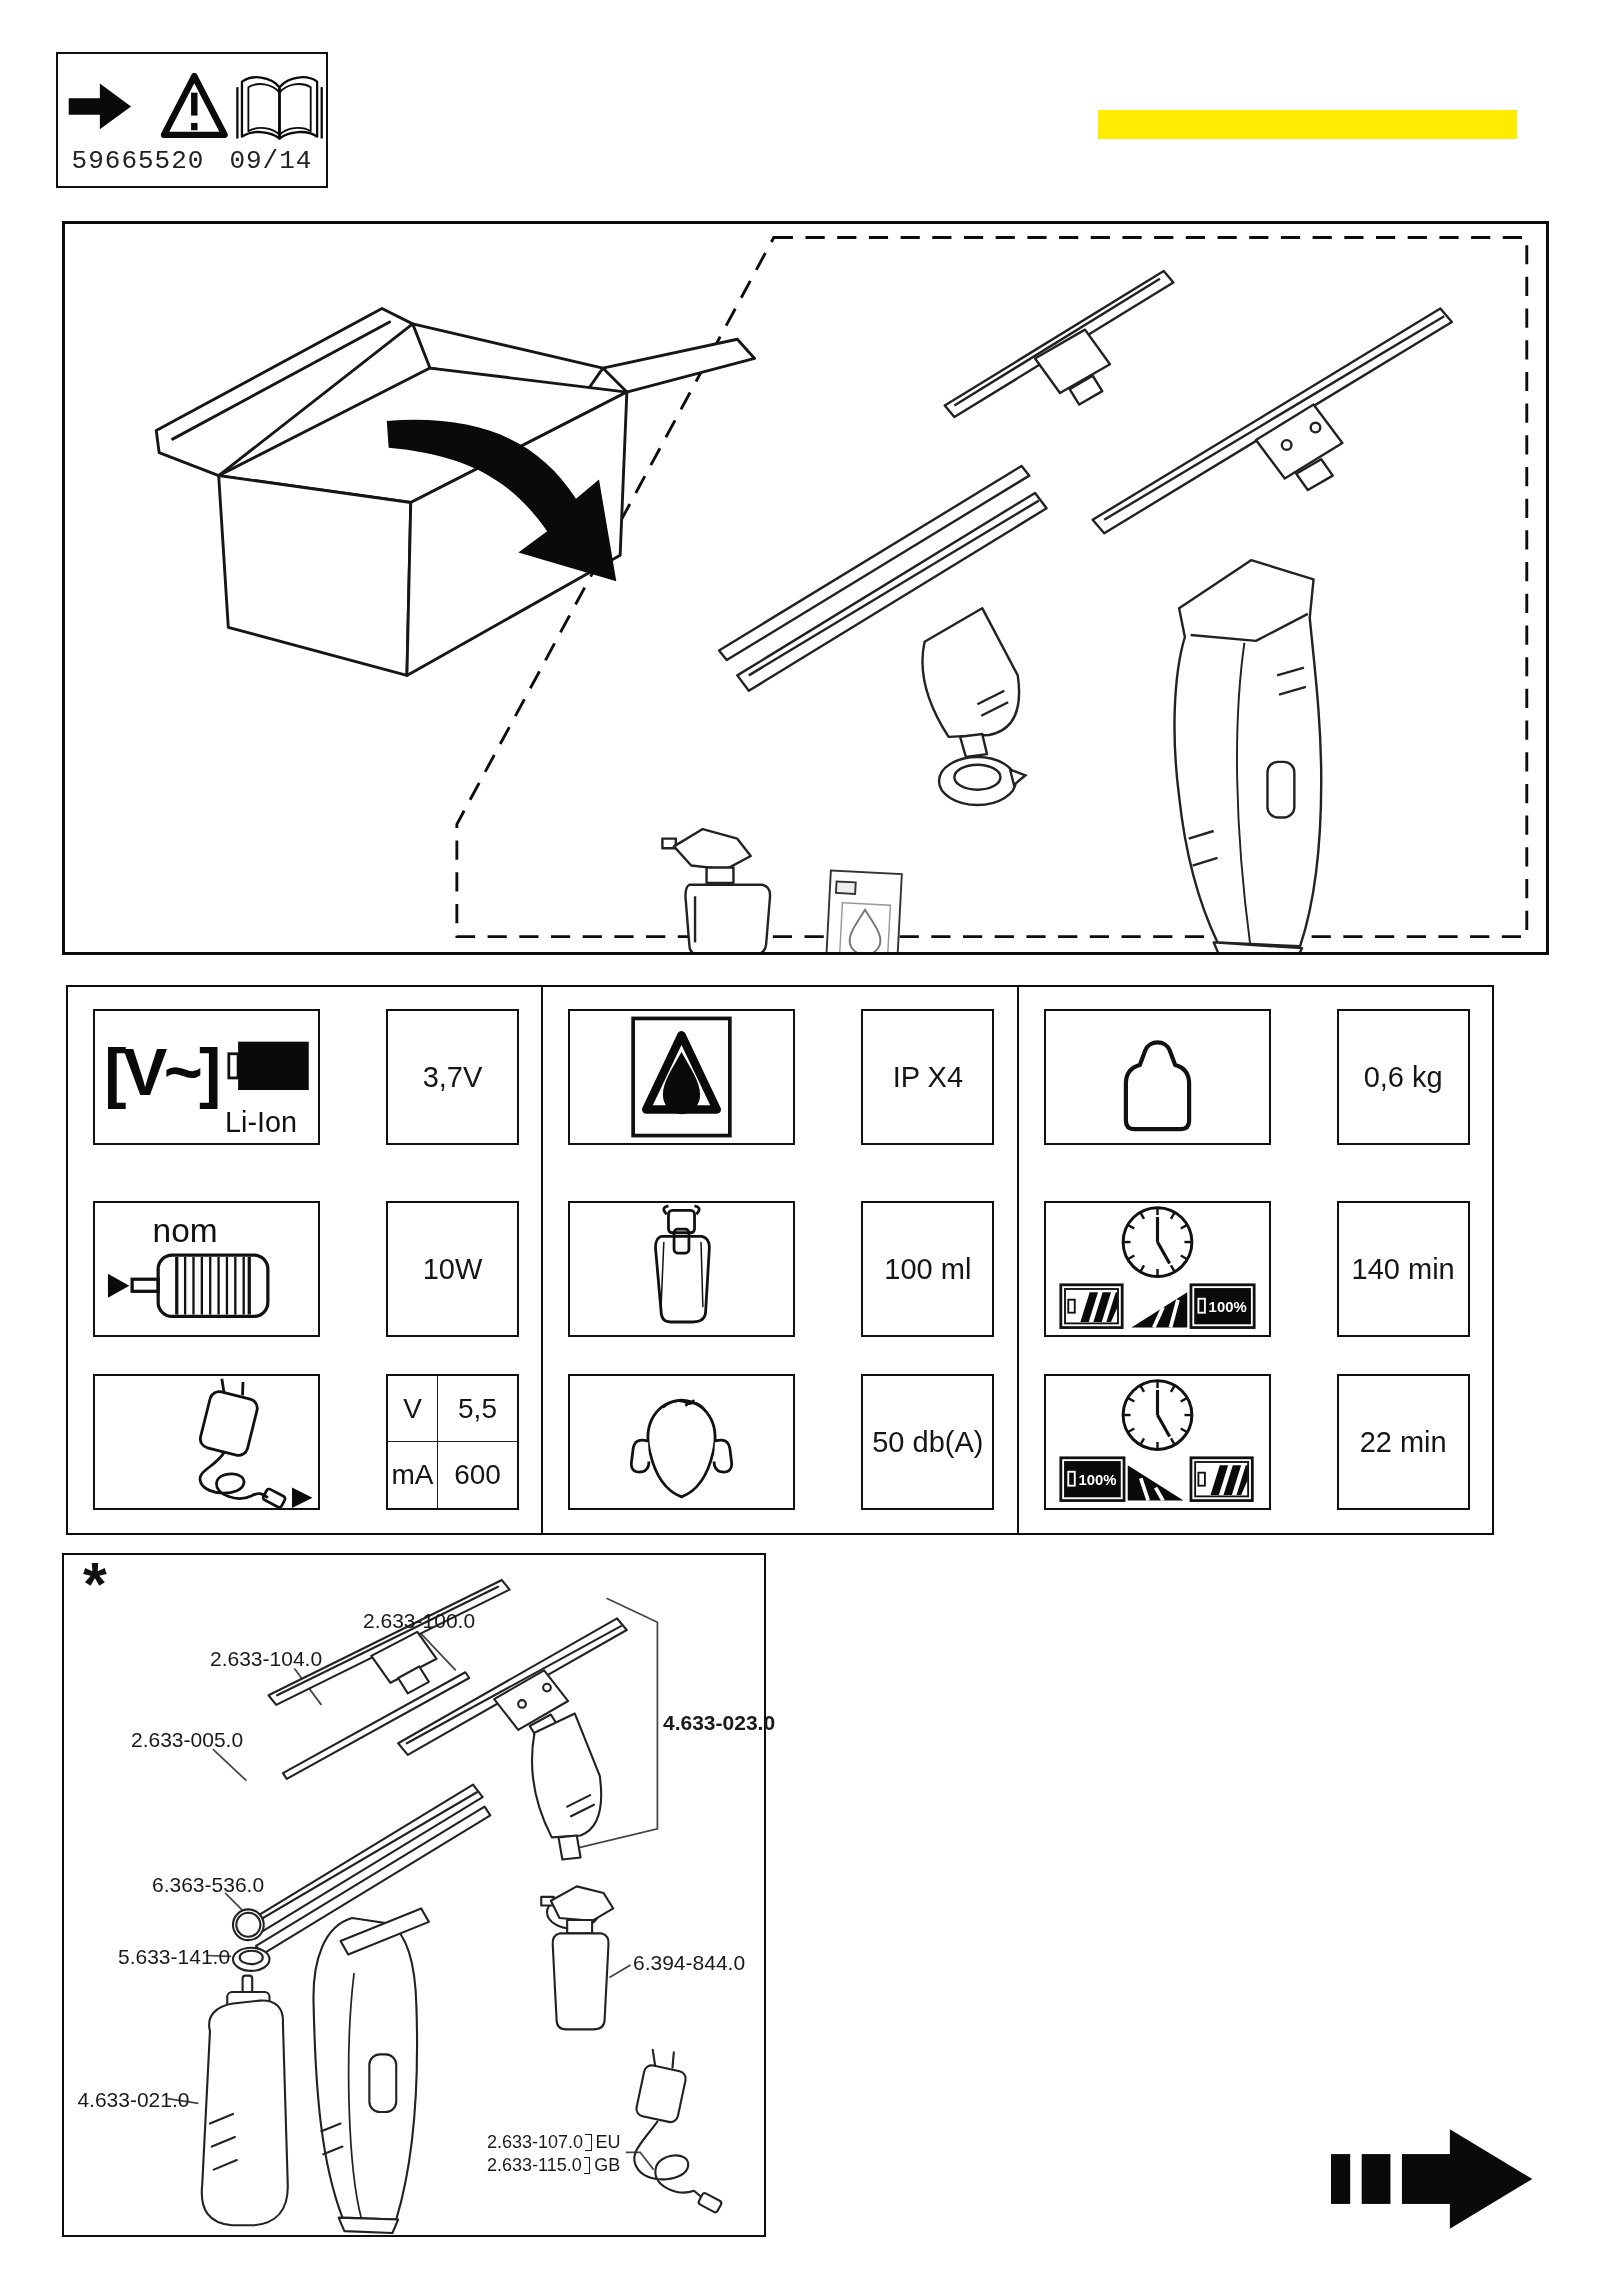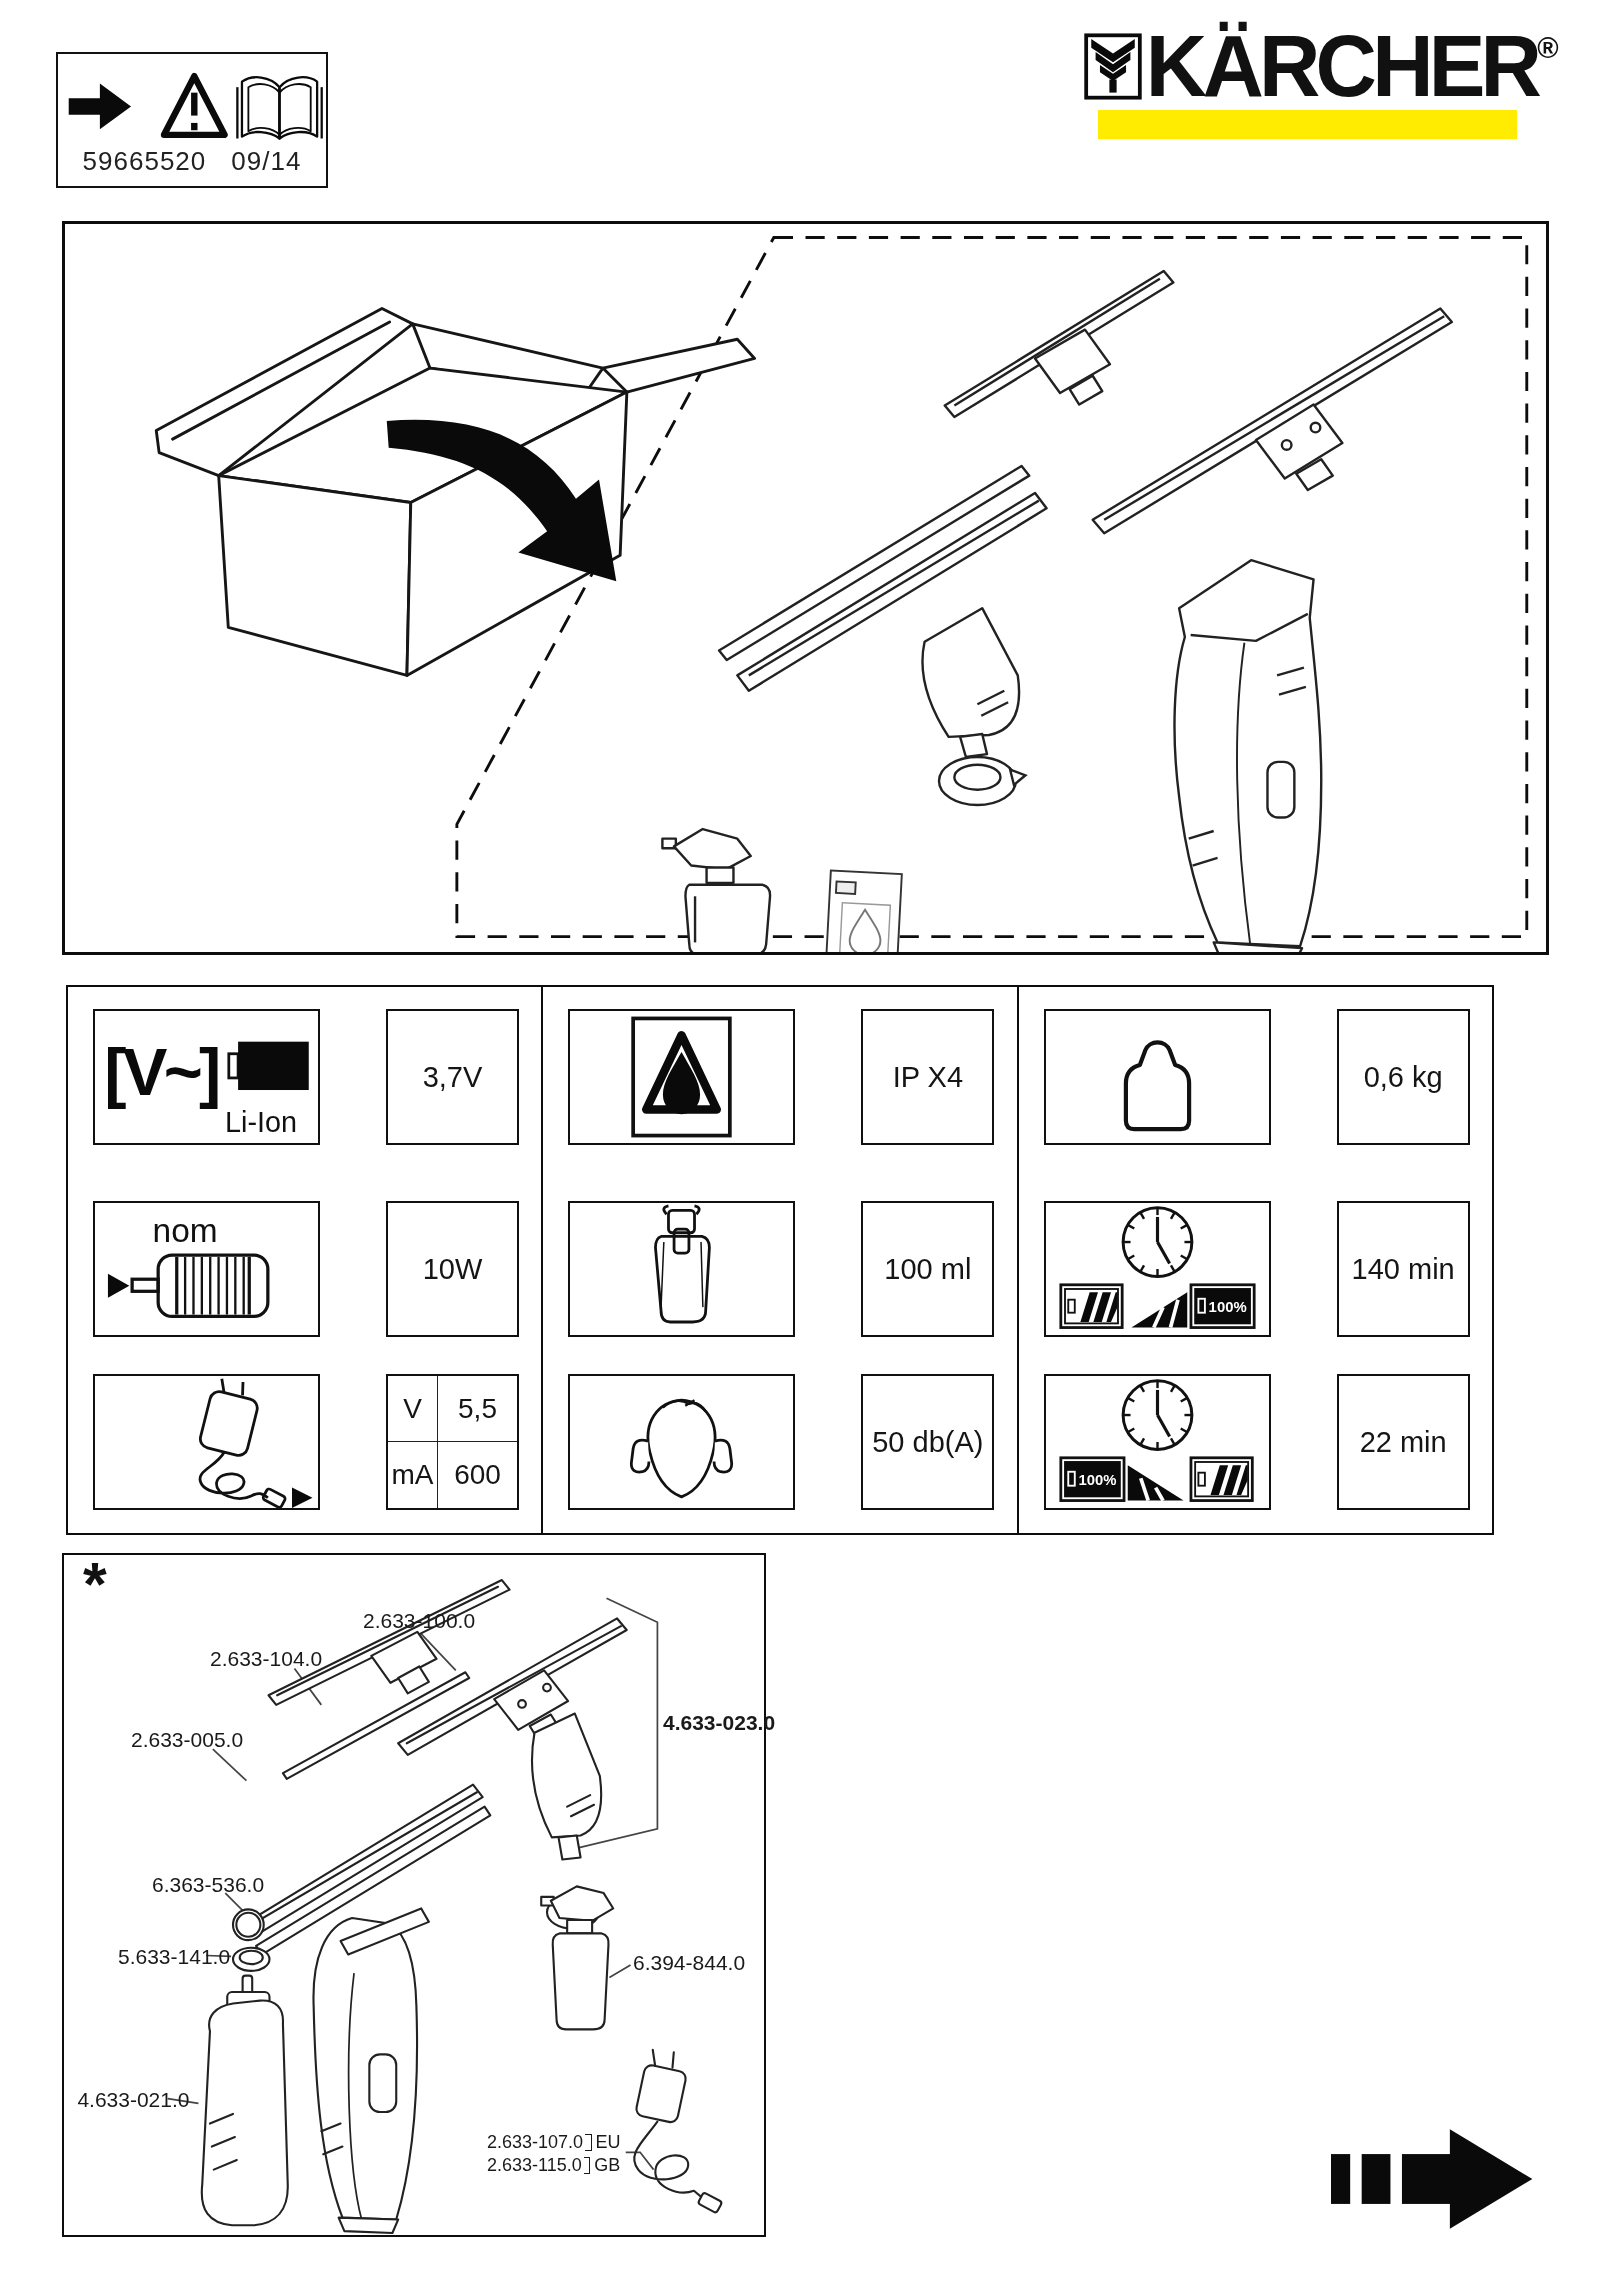--- a/index.html
+++ b/index.html
@@ -3,21 +3,21 @@
 <meta charset="utf-8">
 <style>
   html,body{margin:0;padding:0;background:#9a9a9a;}
   .page{position:relative;width:1618px;height:2287px;background:#ffffff;
         font-family:"Liberation Sans",sans-serif;color:#111;overflow:hidden;}
   svg{display:block;}
   svg text{font-family:"Liberation Sans",sans-serif;}
 
   
   .docbox{position:absolute;left:56px;top:52px;width:272px;height:136px;
-          border:2.9px solid #111;background:#fff;box-sizing:border-box;}
+          border:2.9px solid #111;background:#fff;box-sizing:border-box;font-family:Liberation Mono, monospace;}
   .docicons{width:100%;height:88px;margin-top:1.9px;}
   .docnum{display:flex;justify-content:center;gap:25px;font-size:26px;
           letter-spacing:1px;color:#222;margin-top:1.9px;}
 
   
   .logo{position:absolute;left:1084px;top:27px;display:flex;align-items:flex-start;}
   .logo-mark{width:58px;height:67px;margin-top:5.8px;}
   .wordmark{font-size:85px;font-weight:bold;letter-spacing:-4.8px;line-height:0.92;
             margin-left:3.8px;white-space:nowrap;transform:scaleY(1.03);}
   .reg{font-size:29px;font-weight:bold;vertical-align:37px;letter-spacing:0;}
@@ -79,32 +79,20 @@
         <path d="M238,40 C246,30 262,28 272,34 L272,82 C262,76 246,78 238,86" fill="none" stroke-width="2"></path>
         <line x1="238" y1="34" x2="238" y2="90"></line>
       </g>
     </svg>
     <div class="docnum">
       <span>59665520</span>
       <span>09/14</span>
     </div>
   </div>
 
-  <div class="logo">
-    <svg class="logo-mark" viewBox="0 0 40 46">
-      <rect x="1.5" y="1.5" width="37" height="43" fill="#fff" stroke="#0a0a0a" stroke-width="2.6"></rect>
-      <g fill="#0a0a0a">
-        <polygon points="5,4 20,14 35,4 35,10 20,20 5,10"></polygon>
-        <polygon points="8,13 20,21.5 32,13 32,18.5 20,27 8,18.5"></polygon>
-        <polygon points="11,22 20,28 29,22 29,27 20,33 11,27"></polygon>
-        <polygon points="17.5,32 22.5,32 22.5,41 17.5,41"></polygon>
-      </g>
-    </svg>
-    <div class="wordmark"><span>KÄRCHER</span><span class="reg">®</span></div>
-  </div>
   <div class="logo-bar"></div>
 
   <div class="panel">
     <svg viewBox="0 0 1542 758" width="100%" height="100%">
 
       <path d="M738,14 L1522,14 L1522,742 L408,742 L408,625 Z" fill="none" stroke="#0d0d0d" stroke-width="3" stroke-dasharray="20 13"></path>
 
       <g fill="#fff" stroke="#161616" stroke-width="3" stroke-linejoin="round" stroke-linecap="round">
         <polygon points="95,215 330,88 362,104 160,262 98,238"></polygon>
         <line x1="112" y1="224" x2="338" y2="102"></line>

